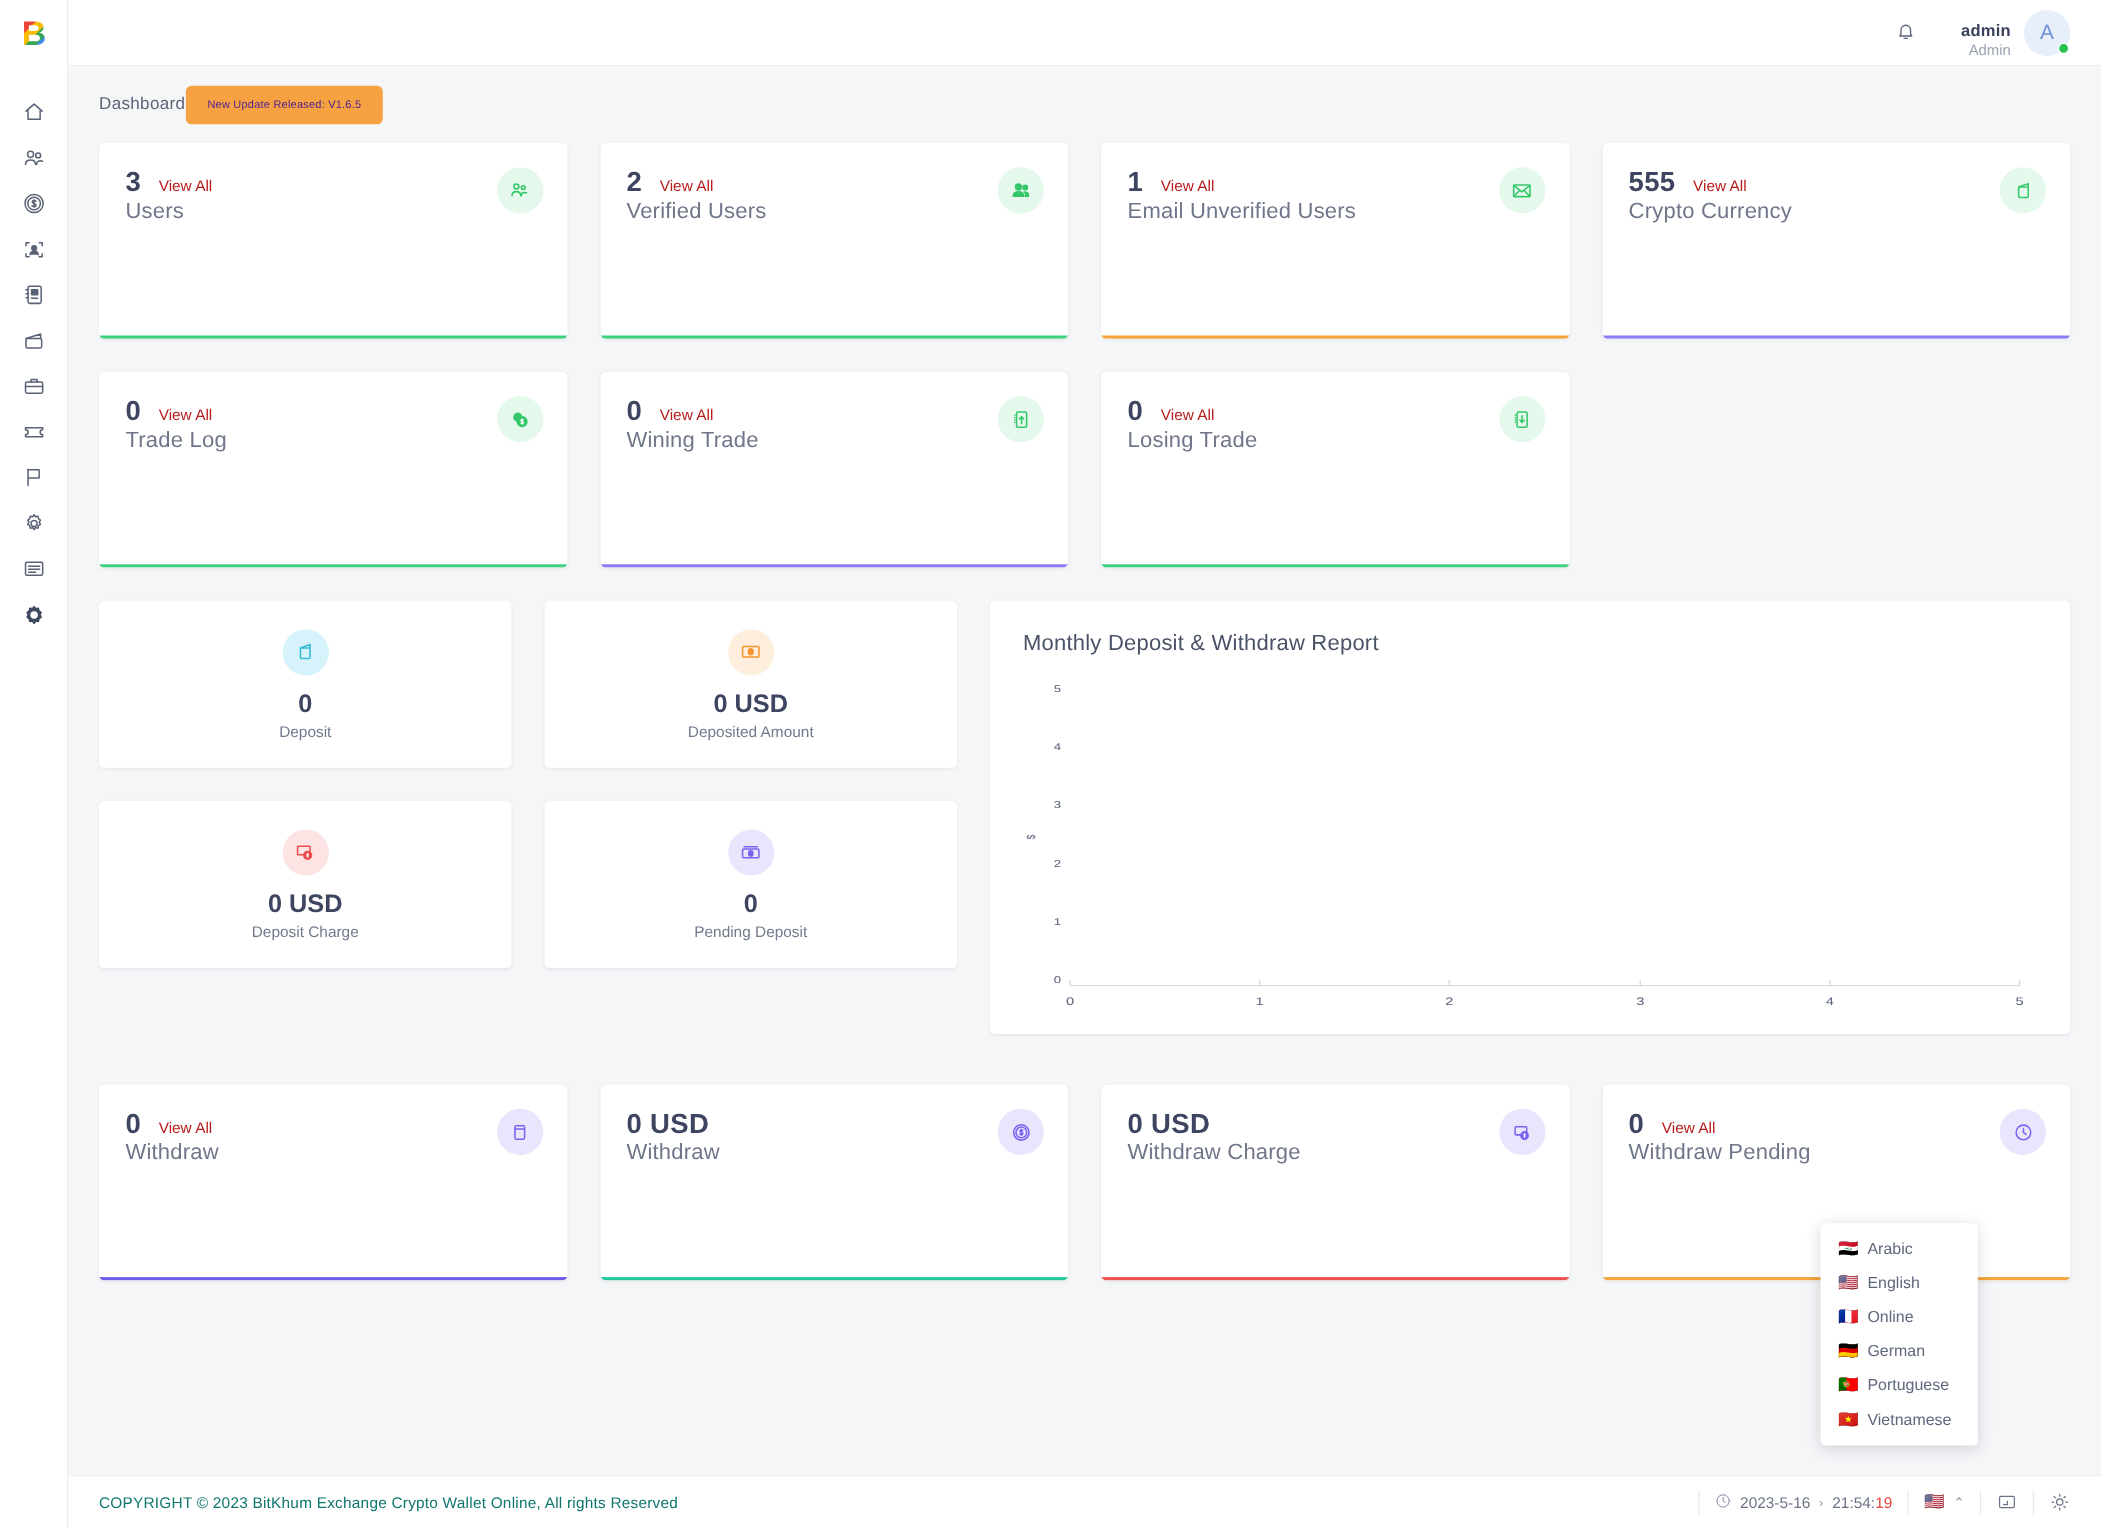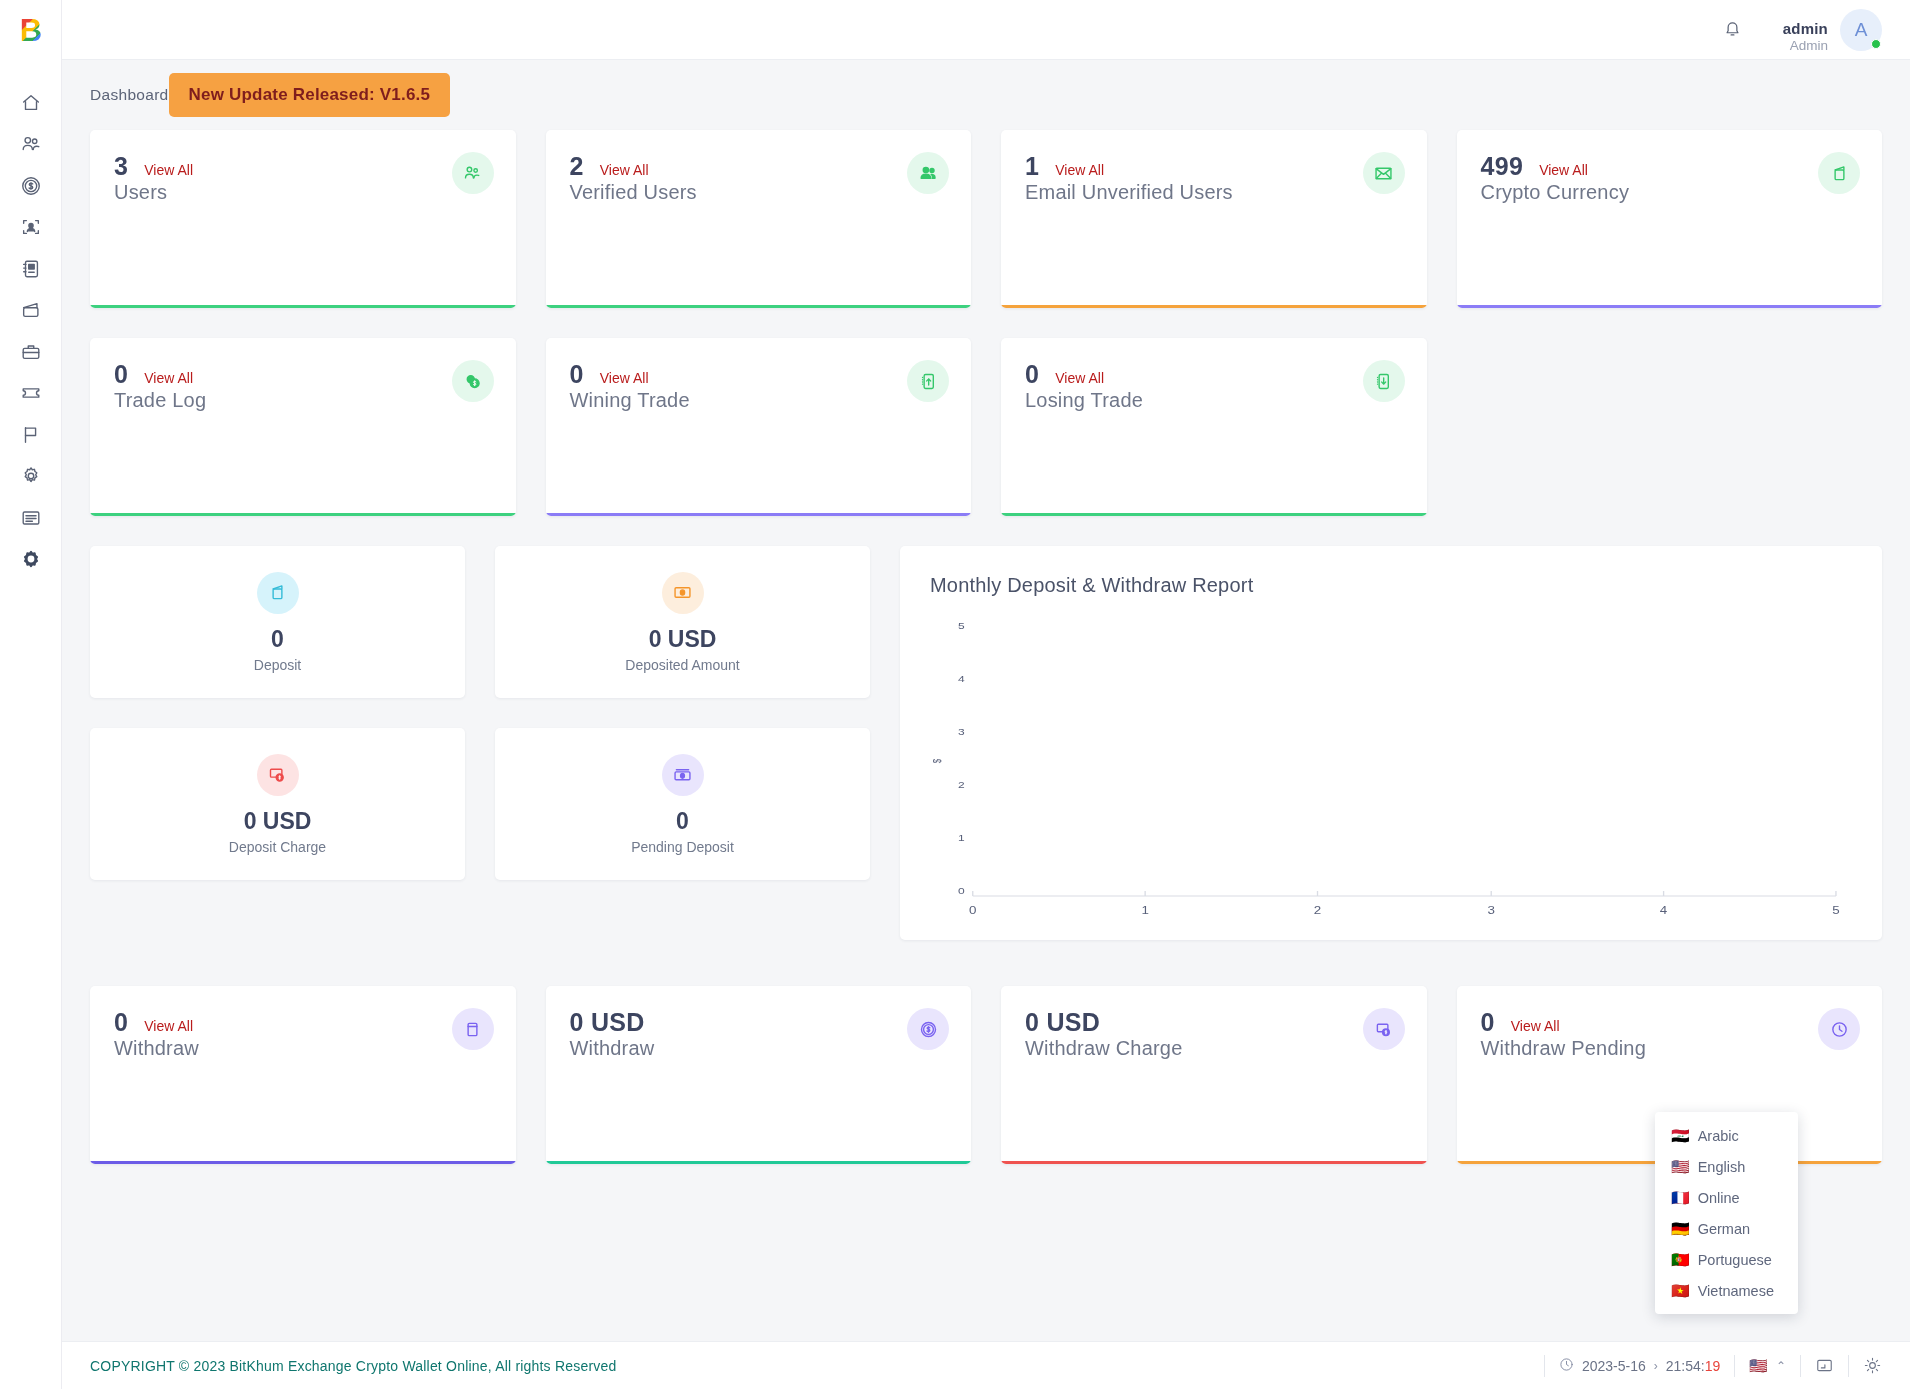--- a/index.html
+++ b/index.html
@@ -45,21 +45,21 @@
   .avatar { position: relative; width: 42px; height: 42px; border-radius: 50%;
             background: #e7effb; display: flex; align-items: center; justify-content: center;
             color: #6d8fd6; font-size: 19px; font-weight: 400; }
   .avatar .dot { position: absolute; right: 1px; bottom: 2px; width: 10px; height: 10px;
                  border-radius: 50%; background: #27c24c; border: 1.5px solid #fff; }
 
   .content { flex: 1; overflow: hidden; padding: 0 28px; background: #f5f6f8; position: relative; }
 
   .page-head { display: flex; align-items: center; height: 70px; }
   .page-title { font-size: 15.5px; color: #5c6478; letter-spacing: .3px; }
-  .update-btn { background: #f6a142; color: #7f1d1d; font-size: 17px; font-weight: 700;
+  .update-btn { background: #f6a142; color: #4c1d95; font-size: 10px; font-weight: 400;
                 border: none; border-radius: 5px; padding: 12px 20px; cursor: pointer; letter-spacing: .2px; }
 
   
   .grid4 { display: grid; grid-template-columns: repeat(4, 1fr); gap: 30px; }
   .stat-card {
     position: relative; background: #fff; border-radius: 5px; height: 178px;
     box-shadow: 0 1px 3px rgba(30,40,70,.07); padding: 22px 24px 0 24px; overflow: hidden;
   }
   .stat-card .bar { position: absolute; left: 0; right: 0; bottom: 0; height: 3px; }
   .stat-top { display: flex; align-items: baseline; gap: 16px; }
@@ -283,21 +283,21 @@
             <svg viewBox="0 0 24 24" style="stroke:#34c76a">
                 <rect x="3.5" y="6" width="17" height="12" rx="1"></rect>
                 <path d="M3.5 6.4 12 13l8.5-6.6M3.7 17.6 9.6 11.7M20.3 17.6 14.4 11.7"></path>
               </svg>
           </div>
           <div class="bar" style="background:#f5a33c"></div>
         </div>
 
         <div class="stat-card">
           <div class="stat-top">
-            <span class="stat-num">499</span>
+            <span class="stat-num">555</span>
             <span class="stat-link">View All</span>
           </div>
           <div class="stat-label">Crypto Currency</div>
           <div class="stat-icon" style="background:#e4f8ec">
             <svg viewBox="0 0 24 24" style="stroke:#34c76a">
                 <path d="M7 8 17 4.5V8"></path>
                 <rect x="7" y="8" width="10" height="11" rx="1.4"></rect>
               </svg>
           </div>
           <div class="bar" style="background:#8b7cf6"></div>

